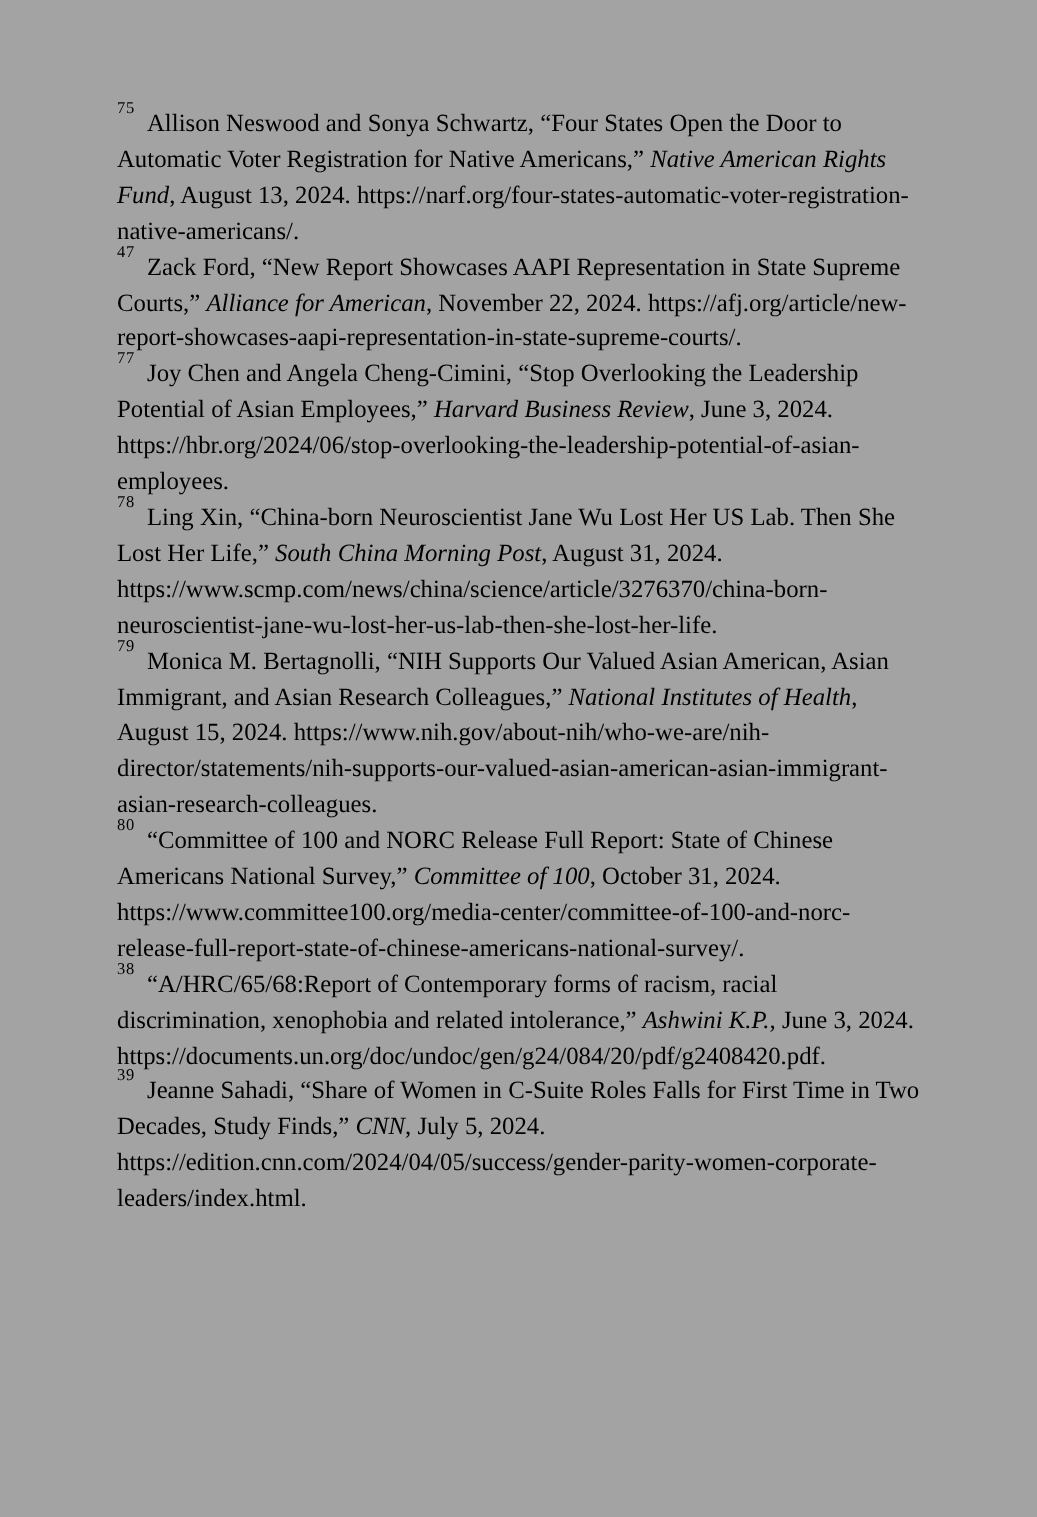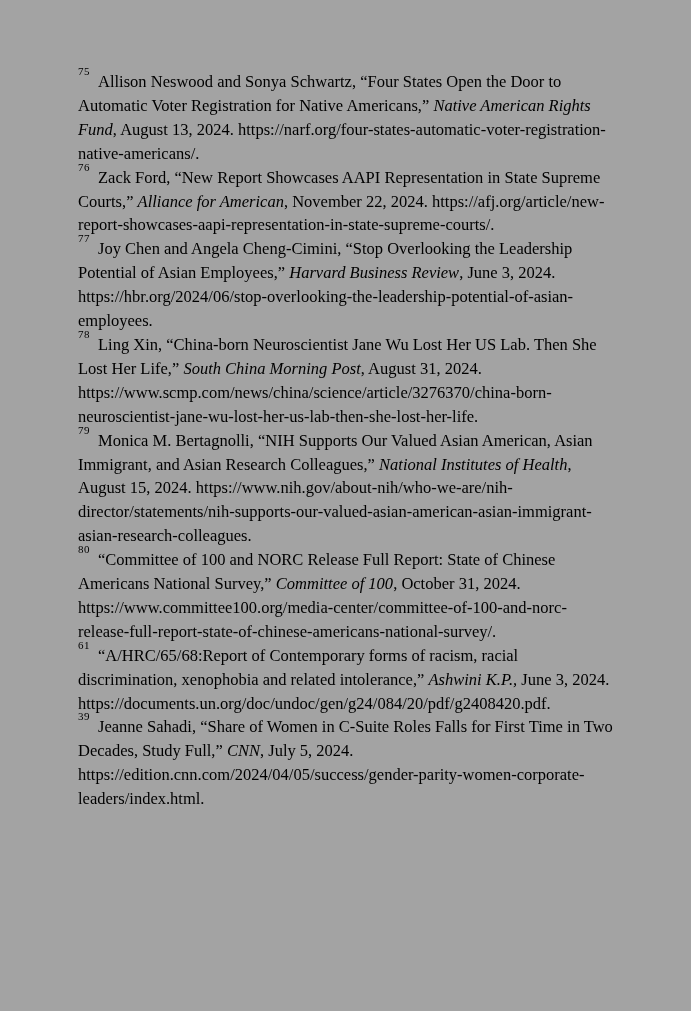--- a/index.html
+++ b/index.html
@@ -46,28 +46,28 @@
     text-decoration: none;
   }
 </style>
 </head>
 <body>
 
 <div class="page">
   <div class="footnotes" id="footnotes">
   <p class="footnote"><sup class="fn-num">75</sup><span class="seg-normal">Allison Neswood and Sonya Schwartz, “Four States Open the Door to Automatic Voter Registration for Native Americans,” </span><span class="seg-italic">Native American Rights Fund</span><span class="seg-normal">, August 13, 2024. </span><span class="seg-url">https://narf.org/four-states-automatic-voter-registration-native-americans/.</span></p>
 
-  <p class="footnote"><sup class="fn-num">76</sup><span class="seg-normal">Zack Ford, “New Report Showcases AAPI Representation in State Supreme Courts,” </span><span class="seg-italic">Alliance for American</span><span class="seg-normal">, November 22, 2024. </span><span class="seg-url">https://afj.org/article/new-report-showcases-aapi-representation-in-state-supreme-courts/.</span></p>
+  <p class="footnote"><sup class="fn-num">47</sup><span class="seg-normal">Zack Ford, “New Report Showcases AAPI Representation in State Supreme Courts,” </span><span class="seg-italic">Alliance for American</span><span class="seg-normal">, November 22, 2024. </span><span class="seg-url">https://afj.org/article/new-report-showcases-aapi-representation-in-state-supreme-courts/.</span></p>
 
   <p class="footnote"><sup class="fn-num">77</sup><span class="seg-normal">Joy Chen and Angela Cheng-Cimini, “Stop Overlooking the Leadership Potential of Asian Employees,” </span><span class="seg-italic">Harvard Business Review</span><span class="seg-normal">, June 3, 2024. </span><span class="seg-url">https://hbr.org/2024/06/stop-overlooking-the-leadership-potential-of-asian-employees.</span></p>
 
   <p class="footnote"><sup class="fn-num">78</sup><span class="seg-normal">Ling Xin, “China-born Neuroscientist Jane Wu Lost Her US Lab. Then She Lost Her Life,” </span><span class="seg-italic">South China Morning Post</span><span class="seg-normal">, August 31, 2024. </span><span class="seg-url">https://www.scmp.com/news/china/science/article/3276370/china-born-neuroscientist-jane-wu-lost-her-us-lab-then-she-lost-her-life.</span></p>
 
   <p class="footnote"><sup class="fn-num">79</sup><span class="seg-normal">Monica M. Bertagnolli, “NIH Supports Our Valued Asian American, Asian Immigrant, and Asian Research Colleagues,” </span><span class="seg-italic">National Institutes of Health</span><span class="seg-normal">, August 15, 2024. </span><span class="seg-url">https://www.nih.gov/about-nih/who-we-are/nih-director/statements/nih-supports-our-valued-asian-american-asian-immigrant-asian-research-colleagues.</span></p>
 
   <p class="footnote"><sup class="fn-num">80</sup><span class="seg-normal">“Committee of 100 and NORC Release Full Report: State of Chinese Americans National Survey,” </span><span class="seg-italic">Committee of 100</span><span class="seg-normal">, October 31, 2024. </span><span class="seg-url">https://www.committee100.org/media-center/committee-of-100-and-norc-release-full-report-state-of-chinese-americans-national-survey/.</span></p>
 
-  <p class="footnote"><sup class="fn-num">61</sup><span class="seg-normal">“A/HRC/65/68:Report of Contemporary forms of racism, racial discrimination, xenophobia and related intolerance,” </span><span class="seg-italic">Ashwini K.P.,</span><span class="seg-normal"> June 3, 2024. </span><span class="seg-url">https://documents.un.org/doc/undoc/gen/g24/084/20/pdf/g2408420.pdf.</span></p>
+  <p class="footnote"><sup class="fn-num">38</sup><span class="seg-normal">“A/HRC/65/68:Report of Contemporary forms of racism, racial discrimination, xenophobia and related intolerance,” </span><span class="seg-italic">Ashwini K.P.,</span><span class="seg-normal"> June 3, 2024. </span><span class="seg-url">https://documents.un.org/doc/undoc/gen/g24/084/20/pdf/g2408420.pdf.</span></p>
 
-  <p class="footnote"><sup class="fn-num">39</sup><span class="seg-normal">Jeanne Sahadi, “Share of Women in C-Suite Roles Falls for First Time in Two Decades, Study Full,” </span><span class="seg-italic">CNN</span><span class="seg-normal">, July 5, 2024. </span><span class="seg-url">https://edition.cnn.com/2024/04/05/success/gender-parity-women-corporate-leaders/index.html.</span></p>
+  <p class="footnote"><sup class="fn-num">39</sup><span class="seg-normal">Jeanne Sahadi, “Share of Women in C-Suite Roles Falls for First Time in Two Decades, Study Finds,” </span><span class="seg-italic">CNN</span><span class="seg-normal">, July 5, 2024. </span><span class="seg-url">https://edition.cnn.com/2024/04/05/success/gender-parity-women-corporate-leaders/index.html.</span></p>
 
 </div>
 </div>
 
 </body></html>

